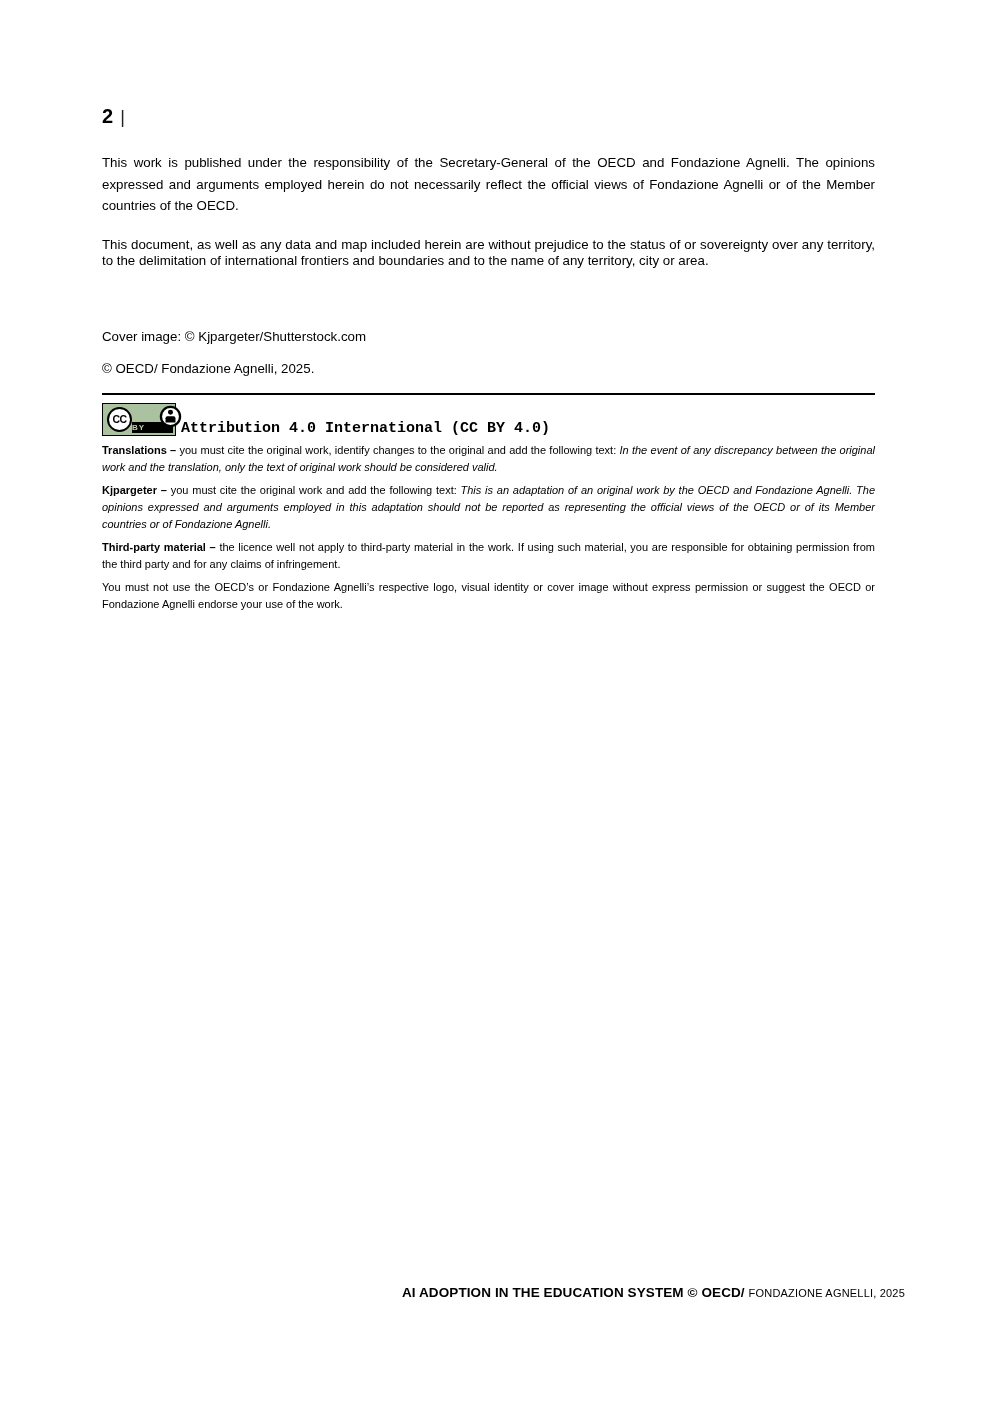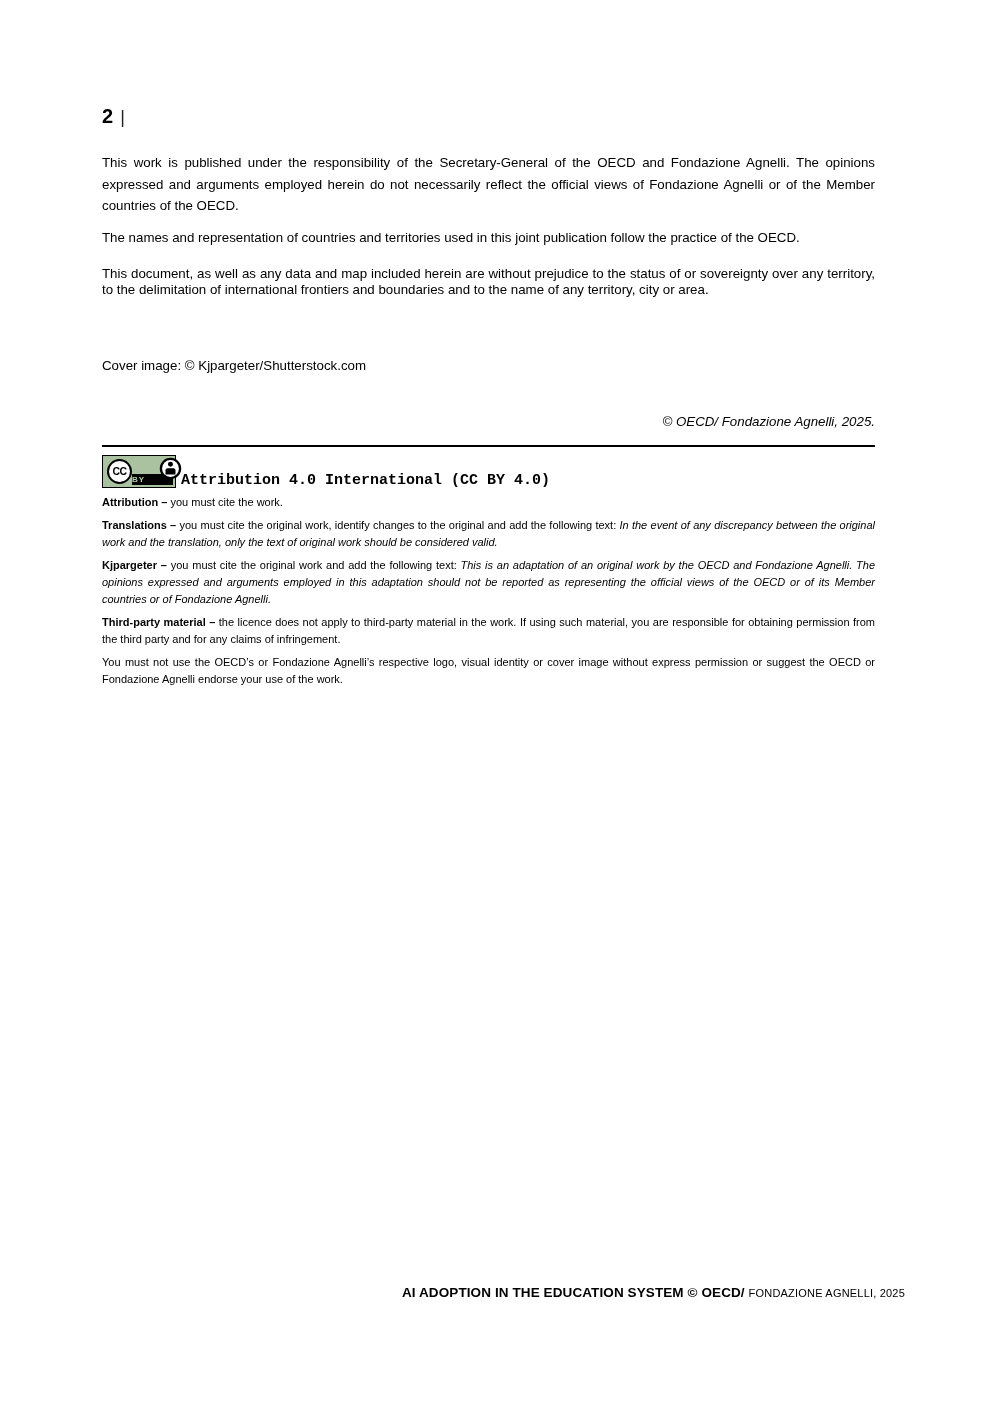--- a/index.html
+++ b/index.html
@@ -21,21 +21,21 @@
     font-weight:normal;font-size:18px;color:#222;padding-left:7px;
   }
   p{margin:0;}
   .p-body{
     font-size:13.3px;text-align:justify;
   }
   .lh-wide{line-height:21.6px;margin-top:23px;}
   .p2{line-height:16.2px;margin-top:13px;}
   .lh-tight{line-height:16.2px;margin-top:20px;}
   .cover{margin-top:60px;text-align:left;}
-  .copyright{margin-top:39px;text-align:right;font-style:italic;}
+  .copyright{margin-top:16px;text-align:left;}
   .rule{
     margin-top:15px;height:2px;background:#000;border:0;
   }
   .licence-header{
     margin-top:8px;
     display:flex;align-items:flex-end;gap:5px;
   }
   .cc-badge{
     position:relative;flex:none;
     width:74px;height:33px;
@@ -85,21 +85,20 @@
 <body>
 
 <div class="page">
   <div class="content">
 
     <div class="pagenum">
       <span class="num">2</span><span class="bar">|</span>
     </div>
 
     <p class="p-body lh-wide">This work is published under the responsibility of the Secretary-General of the OECD and Fondazione Agnelli. The opinions expressed and arguments employed herein do not necessarily reflect the official views of Fondazione Agnelli or of the Member countries of the OECD.</p>
-    <p class="p-body p2">The names and representation of countries and territories used in this joint publication follow the practice of the OECD.</p>
     <p class="p-body lh-tight">This document, as well as any data and map included herein are without prejudice to the status of or sovereignty over any territory, to the delimitation of international frontiers and boundaries and to the name of any territory, city or area.</p>
 
     <p class="p-body p2 cover">Cover image: © Kjpargeter/Shutterstock.com</p>
     <p class="p-body p2 copyright">© OECD/ Fondazione Agnelli, 2025.</p>
 
     <div class="rule"></div>
 
     <div class="licence-header">
       <div class="cc-badge">
         <div class="cc-strip"></div>
@@ -110,27 +109,26 @@
             <circle cx="12" cy="7.6" r="2.6" fill="#000000"></circle>
             <path d="M6.8 18.2 v-4.4 a2 2 0 0 1 2-2 h6.4 a2 2 0 0 1 2 2 v4.4 z" fill="#000000"></path>
           </svg>
         </div>
         <div class="by-label">BY</div>
       </div>
       <span class="licence-title">Attribution 4.0 International (CC BY 4.0)</span>
     </div>
 
 
-    <p class="lic"><b>Attribution</b><b> – </b><span>you must cite the work.</span><i></i></p>
 
     <p class="lic"><b>Translations</b><b> – </b><span>you must cite the original work, identify changes to the original and add the following text: </span><i>In the event of any discrepancy between the original work and the translation, only the text of original work should be considered valid.</i></p>
 
     <p class="lic"><b>Kjpargeter</b><b> – </b><span>you must cite the original work and add the following text: </span><i>This is an adaptation of an original work by the OECD and Fondazione Agnelli. The opinions expressed and arguments employed in this adaptation should not be reported as representing the official views of the OECD or of its Member countries or of Fondazione Agnelli.</i></p>
 
-    <p class="lic"><b>Third-party material</b><b> – </b><span>the licence does not apply to third-party material in the work. If using such material, you are responsible for obtaining permission from the third party and for any claims of infringement.</span><i></i></p>
+    <p class="lic"><b>Third-party material</b><b> – </b><span>the licence well not apply to third-party material in the work. If using such material, you are responsible for obtaining permission from the third party and for any claims of infringement.</span><i></i></p>
 
     <p class="lic">You must not use the OECD’s or Fondazione Agnelli’s respective logo, visual identity or cover image without express permission or suggest the OECD or Fondazione Agnelli endorse your use of the work.</p>
 
   </div>
 
   <div class="footer">
     <span class="f-main">AI ADOPTION IN THE EDUCATION SYSTEM © OECD/ </span><span class="f-small">FONDAZIONE AGNELLI, 2025</span>
   </div>
 </div>
 

